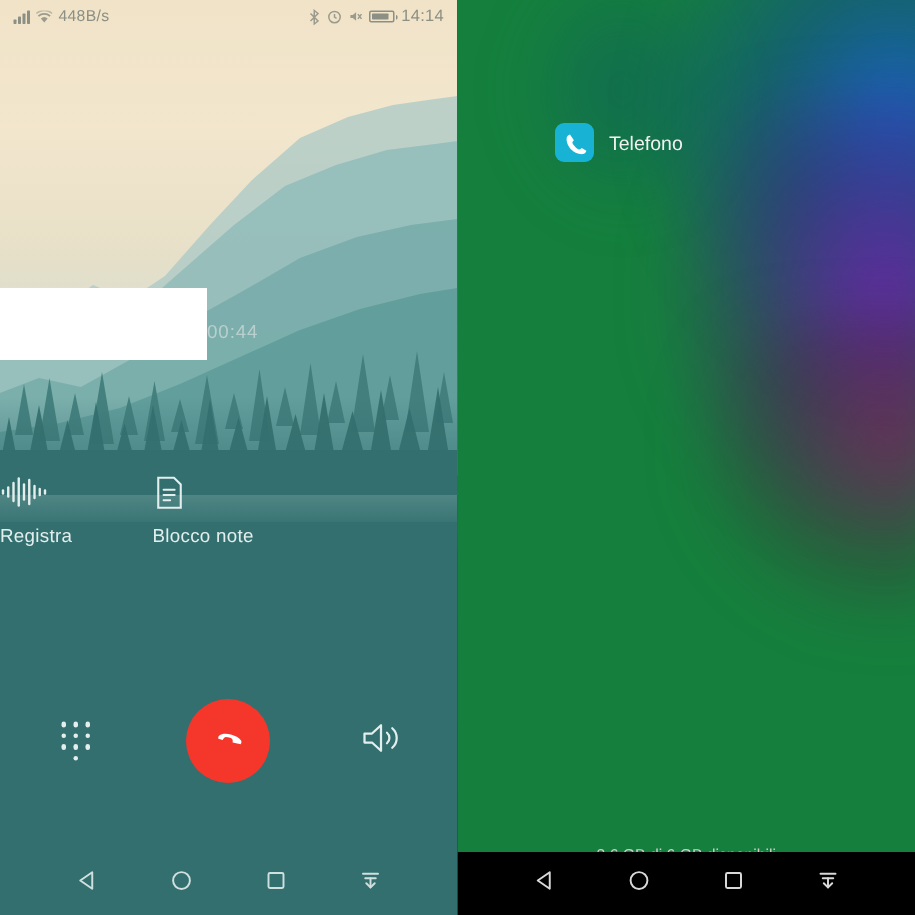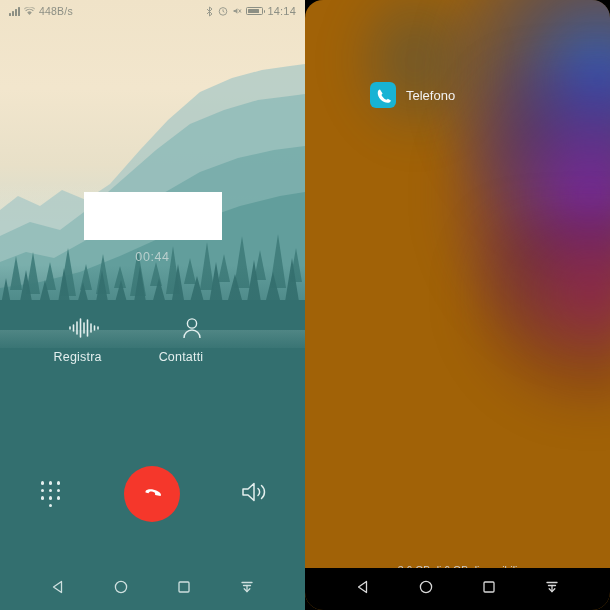--- a/index.html
+++ b/index.html
@@ -58,36 +58,36 @@
   }
   .battery::after{
     content:"";position:absolute;right:-3px;top:2px;width:1.5px;height:3px;background:#8c8f84;border-radius:0 1px 1px 0;
   }
   .battery span{display:block;height:100%;width:80%;background:#8c8f84;border-radius:.5px;}
   .sb-time{font-size:11px;color:#8c8f84;}
 
   
   .caller-area{
     position:absolute;left:0;top:192px;width:100%;
-    display:flex;flex-direction:column;align-items:center;z-index:5;
+    display:flex;flex-direction:row;align-items:center;z-index:5;
   }
   .caller-redacted{
     width:138px;height:48px;background:#ffffff;
   }
   .call-timer{
     margin-top:10px;color:#b9cfcd;font-size:12.5px;letter-spacing:.6px;
   }
 
   
   .controls{
     position:absolute;left:0;top:315px;width:100%;z-index:5;
     display:grid;grid-template-columns:repeat(3,1fr);row-gap:28px;
   }
   .ctl{
-    display:flex;flex-direction:column;align-items:flex-end;justify-content:flex-start;
+    display:flex;flex-direction:column;align-items:flex-start;justify-content:flex-start;
     gap:9px;color:#dfeceb;
   }
   .ctl .glyph{height:26px;display:flex;align-items:center;justify-content:center;}
   .ctl .lbl{font-size:12.5px;color:#e3efee;letter-spacing:.2px;}
 
   
   .actions{
     position:absolute;left:0;top:466px;width:100%;z-index:5;
     display:grid;grid-template-columns:repeat(3,1fr);align-items:center;
   }
@@ -105,21 +105,21 @@
   .navbar{
     position:absolute;left:0;bottom:0;width:100%;height:42px;z-index:7;
     display:flex;align-items:center;justify-content:space-around;padding:0 26px;box-sizing:border-box;
   }
   .navbar.on-teal{background:#336f6f;}
   .navbar.on-dark{background:#000;}
   .nav-btn{display:flex;align-items:center;justify-content:center;width:34px;height:34px;}
 
   
   .panel-right{
-    position:relative;width:305px;height:610px;overflow:hidden;background:#a16207;border-radius:18px;
+    position:relative;width:305px;height:610px;overflow:hidden;background:#15803d;
   }
   .glow{position:absolute;pointer-events:none;}
   .glow-blue{
     right:-60px;top:-40px;width:240px;height:300px;
     background:radial-gradient(ellipse at 70% 40%,rgba(26,96,220,.85) 0%,rgba(20,60,170,.45) 35%,rgba(0,0,0,0) 72%);
     filter:blur(16px);
   }
   .glow-purple{
     right:-30px;top:60px;width:200px;height:300px;
     background:radial-gradient(ellipse at 75% 45%,rgba(120,28,180,.8) 0%,rgba(80,20,130,.4) 40%,rgba(0,0,0,0) 74%);
@@ -276,31 +276,35 @@
                 <path d="M26.5 9 L26.5 13"></path>
                 <path d="M30 10 L30 12"></path>
             </g>
           </svg>
         </span>
         <span class="lbl">Registra</span>
       </div>
 
 
 
-
-
       <div class="ctl">
         <span class="glyph">
-          <svg width="22" height="24" viewBox="0 0 22 24">
-            <circle cx="11" cy="7.5" r="4.6" stroke="#e3efee" stroke-width="1.4" fill="none"></circle>
-            <path d="M3 22 a8 8 0 0 1 16 0" stroke="#e3efee" stroke-width="1.4" fill="none"></path>
+          <svg width="22" height="25" viewBox="0 0 22 25">
+            <path d="M3.5 2.5 H14 L18.5 7 V22.5 H3.5 Z" stroke="#e3efee" stroke-width="1.4" fill="none"></path>
+            <g stroke="#e3efee" stroke-width="1.2" stroke-linecap="round">
+              <path d="M7 10.5 H14.5"></path>
+                <path d="M7 14 H14.5"></path>
+                <path d="M7 17.5 H11.5"></path>
+            </g>
           </svg>
         </span>
-        <span class="lbl">Contatti</span>
-      </div>
+        <span class="lbl">Blocco note</span>
+      </div>
+
+
     </div>
 
     <div class="actions">
       <div class="act">
         <span class="dialpad-dots">
           <b></b>
             <b></b>
             <b></b>
             <b></b>
             <b></b>

